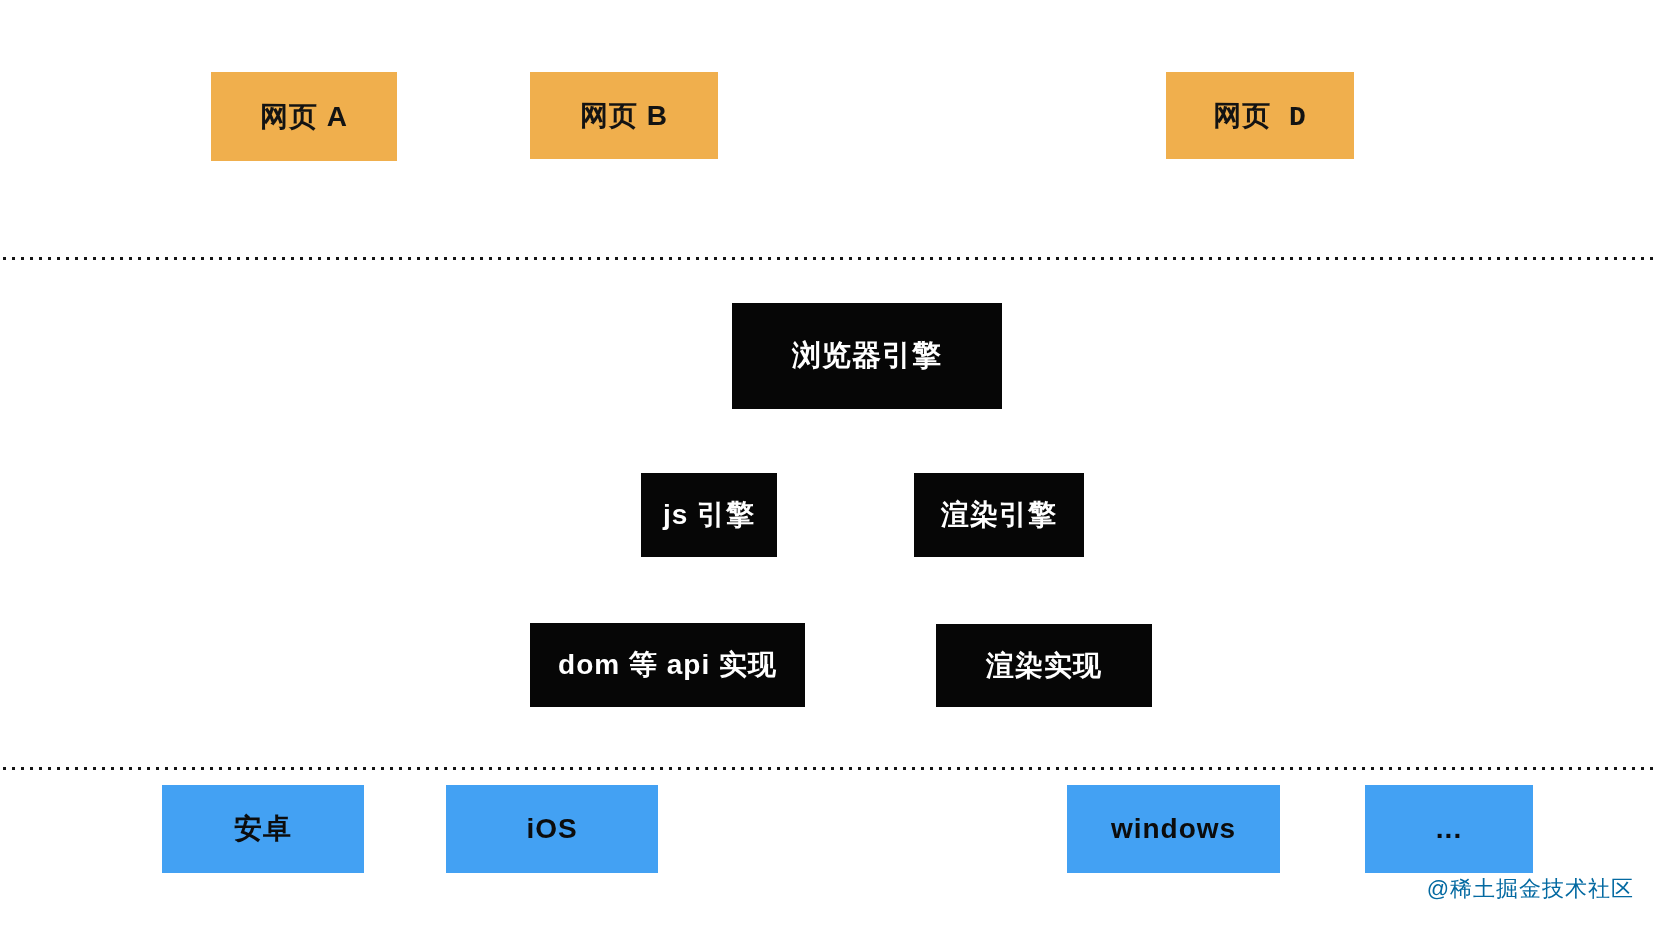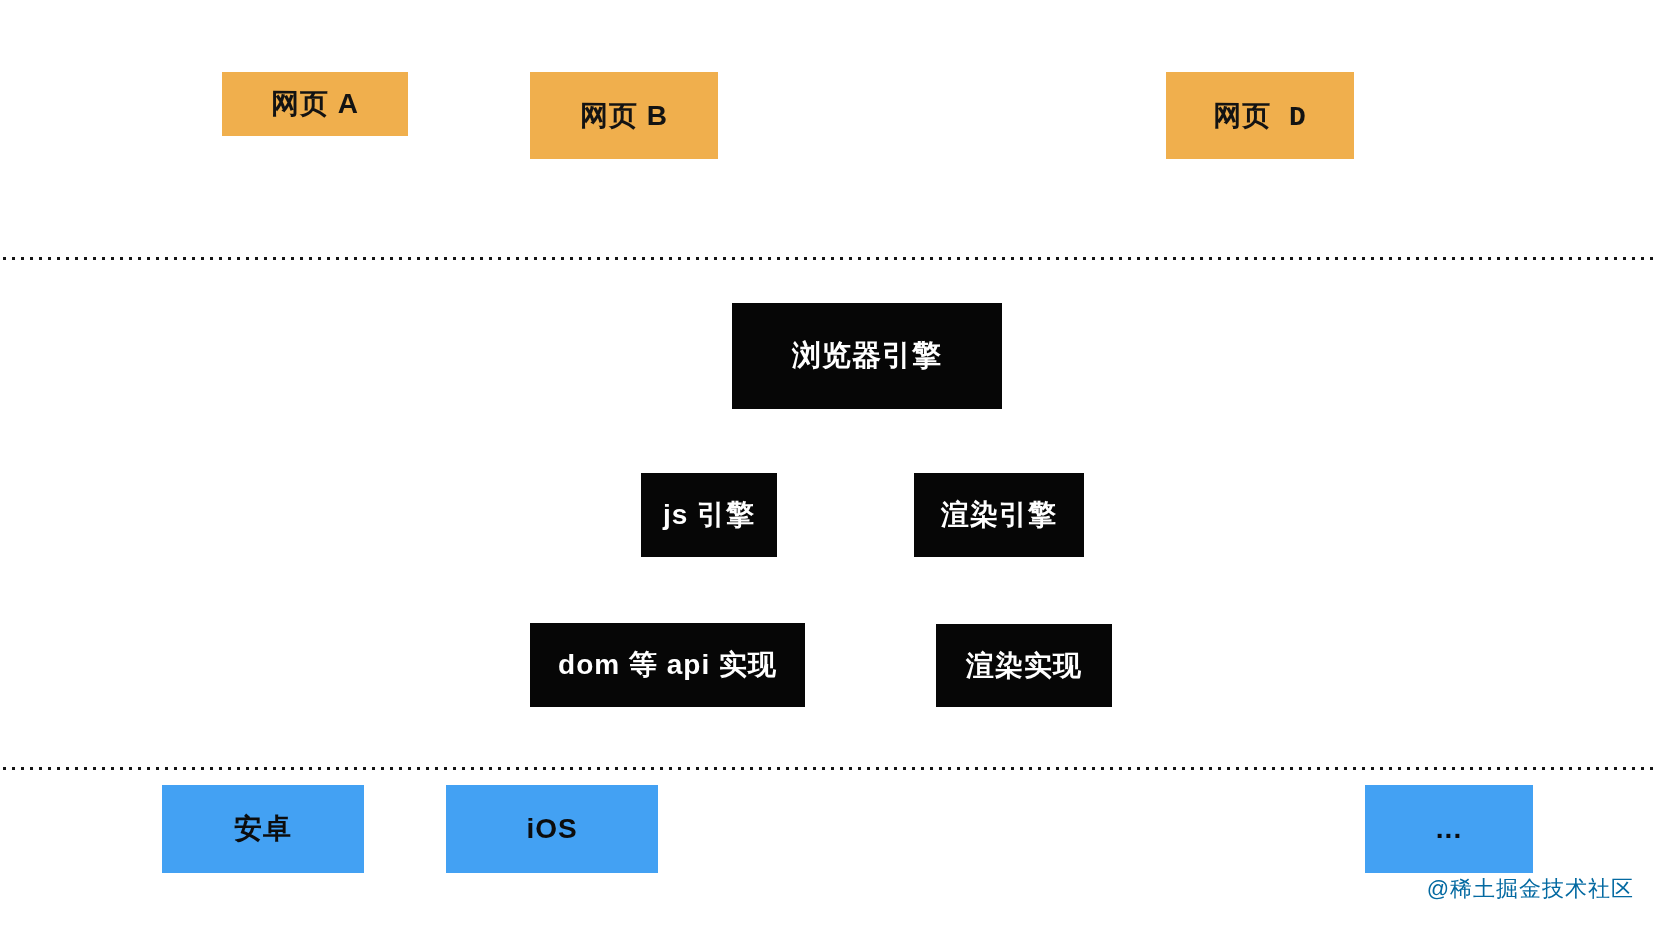--- a/index.html
+++ b/index.html
@@ -52,35 +52,35 @@
   .watermark {
     position: absolute;
     right: 22px;
     top: 874px;
     font-size: 22px;
     color: #0369a1;
     letter-spacing: 1px;
   }
 
   
-  #wp-a { left: 222px; top: 72px;  width: 186px; height: 64px; }
+  #wp-a { left: 211px; top: 72px;  width: 186px; height: 89px; }
   #wp-b { left: 530px; top: 72px;  width: 188px; height: 87px; text-align: center; }
   #wp-c { left: 834px; top: 72px;  width: 190px; height: 87px; }
   #wp-d { left: 1166px; top: 72px; width: 188px; height: 87px; font-family: Liberation Mono, monospace; }
 
   
   #divider-top    { top: 256px; }
   #divider-bottom { top: 766px; }
 
   
   #browser-engine { left: 732px; top: 303px; width: 270px; height: 106px; font-size: 29px; }
   #js-engine      { left: 641px; top: 473px; width: 136px; height: 84px; }
   #render-engine  { left: 914px; top: 473px; width: 170px; height: 84px; }
   #dom-api-impl   { left: 530px; top: 623px; width: 275px; height: 84px; }
-  #render-impl    { left: 936px; top: 624px; width: 176px; height: 83px; }
+  #render-impl    { left: 936px; top: 624px; width: 216px; height: 83px; }
 
   
   #pf-android { left: 162px;  top: 785px; width: 202px; height: 88px; }
   #pf-ios     { left: 446px;  top: 785px; width: 212px; height: 88px; }
   #pf-linux   { left: 742px;  top: 785px; width: 214px; height: 88px; }
   #pf-windows { left: 1067px; top: 785px; width: 213px; height: 88px; }
   #pf-more    { left: 1365px; top: 785px; width: 168px; height: 88px; }
 </style>
 </head>
 <body>
@@ -116,19 +116,22 @@
   </div>
 
   <div id="divider-bottom" class="dotted-line"></div>
 
   <div id="pf-android" class="box platform-box">
     <span>安卓</span>
   </div>
   <div id="pf-ios" class="box platform-box">
     <span>iOS</span>
   </div>
+  <div id="pf-windows" class="box platform-box">
+    <span>windows</span>
+  </div>
   <div id="pf-more" class="box platform-box">
     <span>...</span>
   </div>
 
   <div class="watermark">@稀土掘金技术社区</div>
 
 </div>
 
 </body></html>

